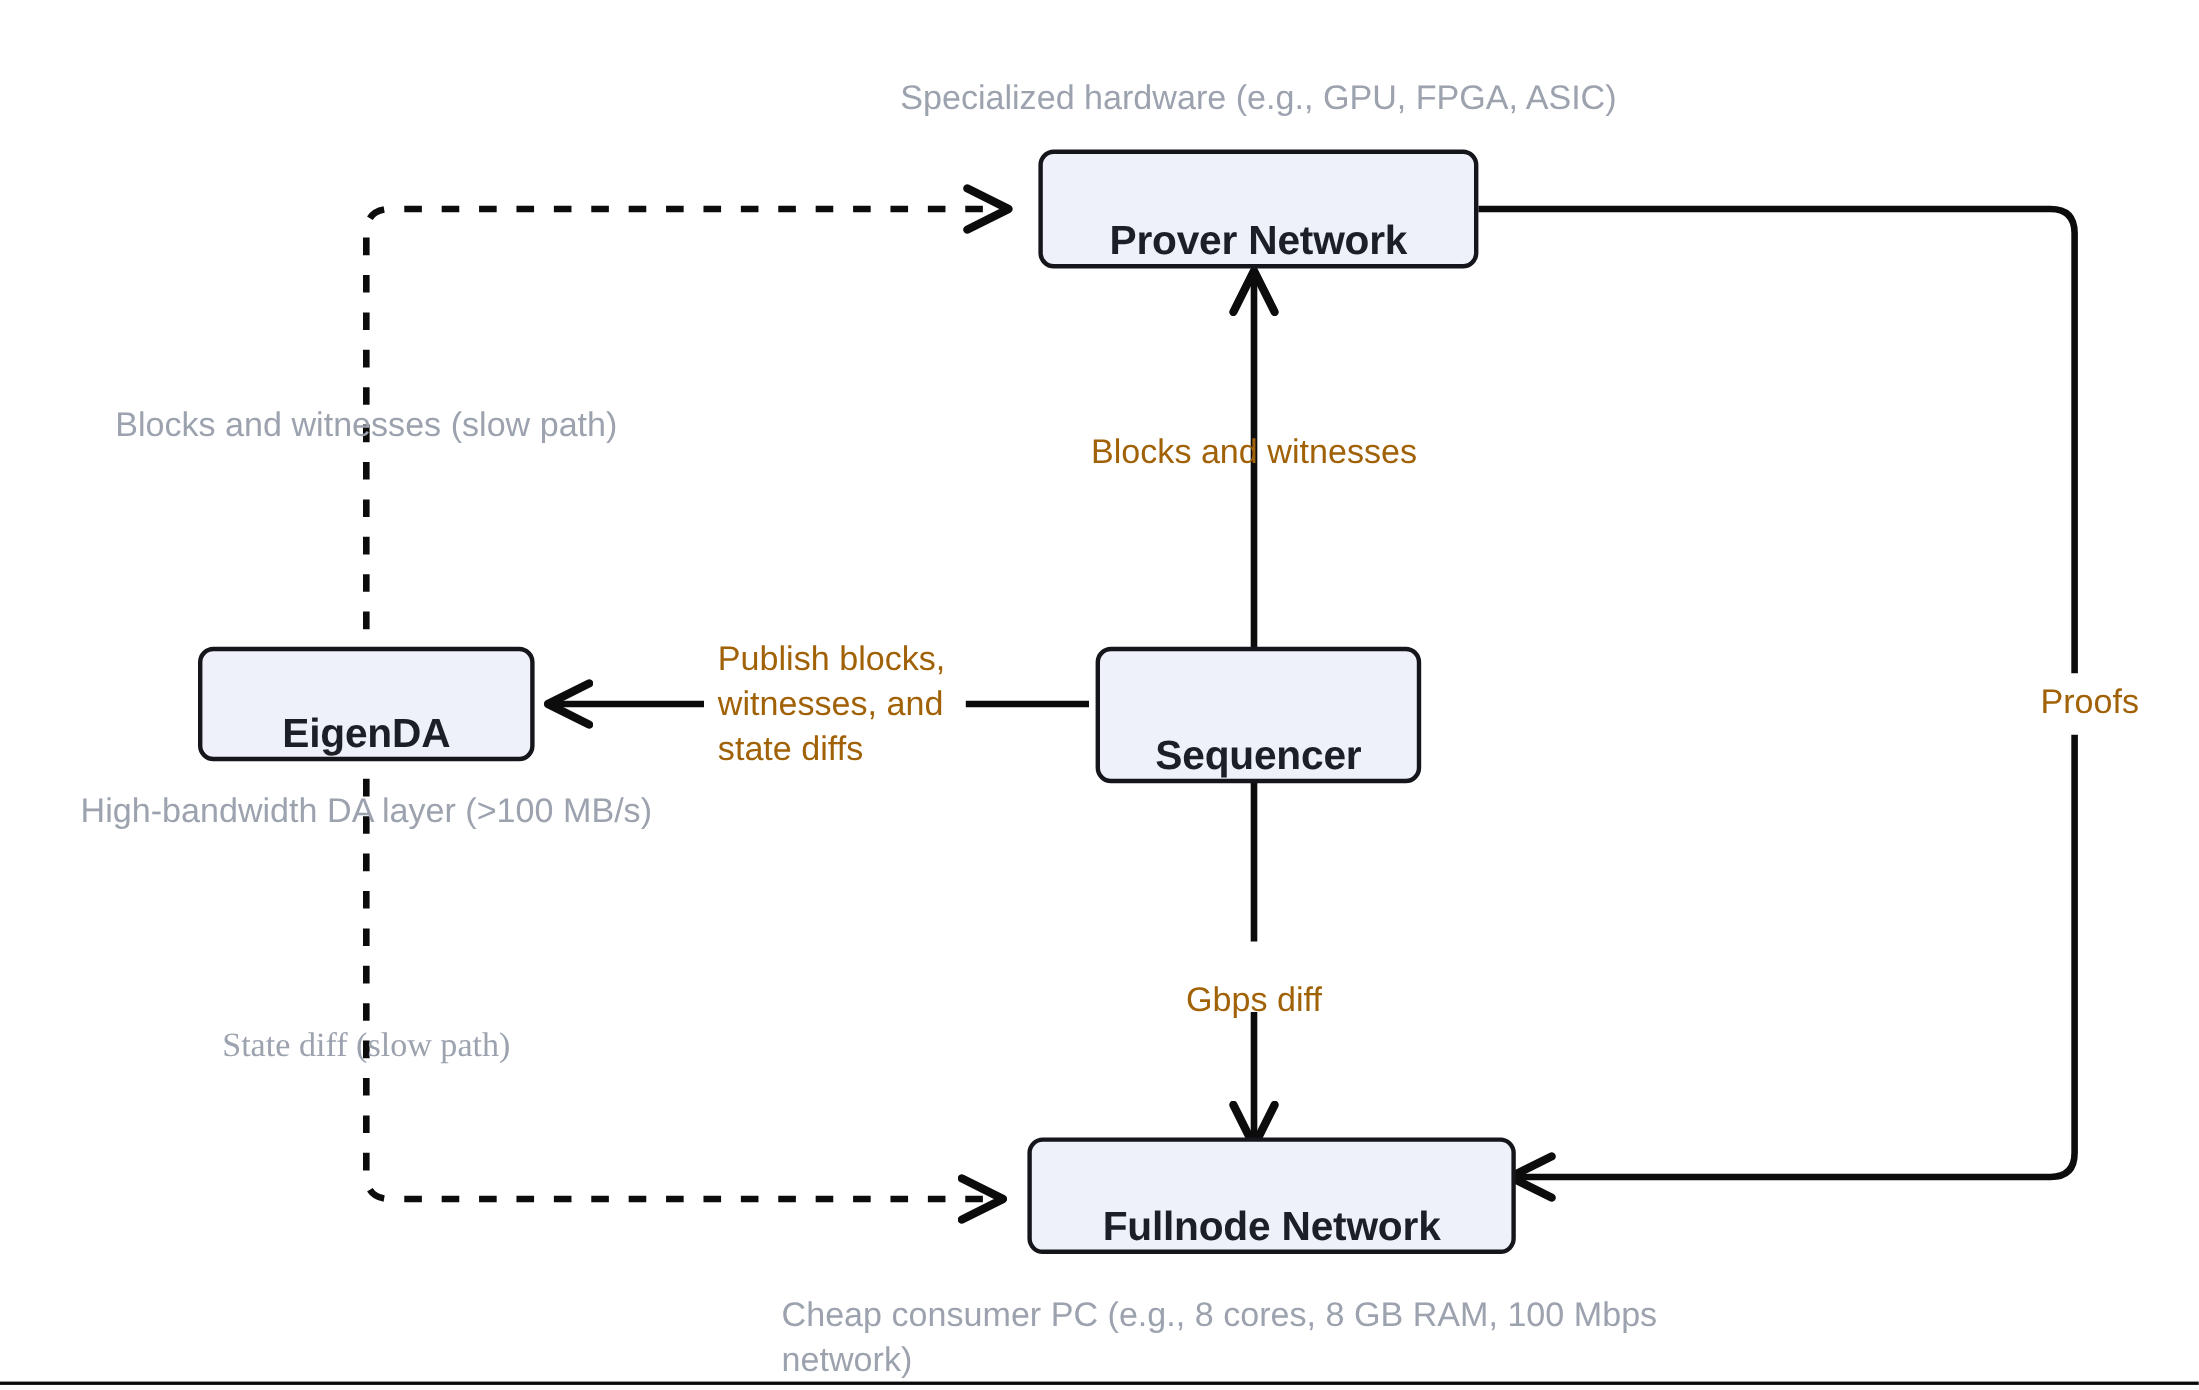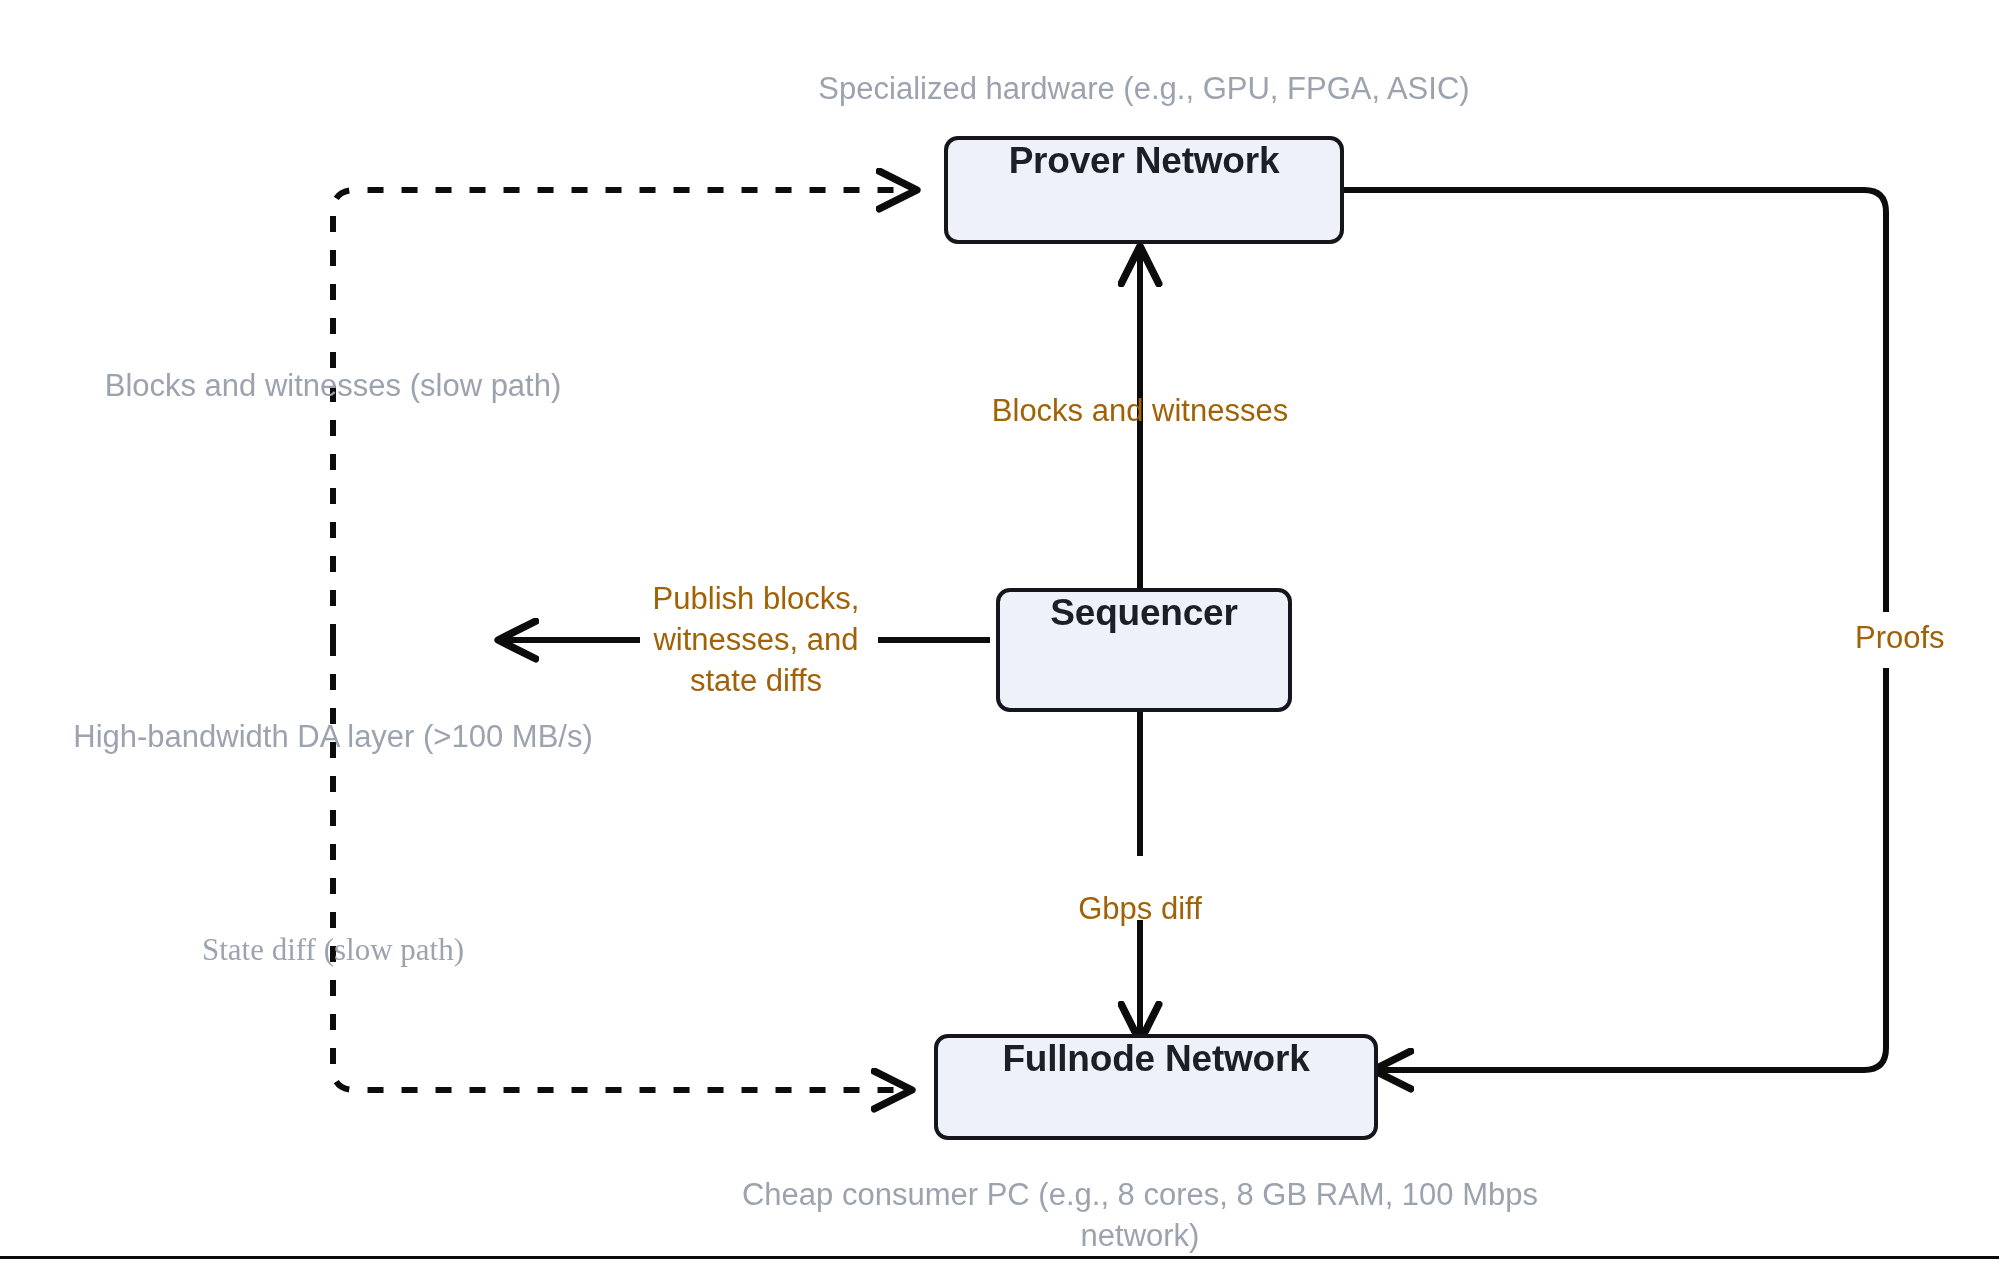--- a/index.html
+++ b/index.html
@@ -24,21 +24,21 @@
     width: 1999px;
     height: 1264px;
   }
   .node {
     position: absolute;
     box-sizing: border-box;
     background: #eef1fa;
     border: 4px solid #15161c;
     border-radius: 14px;
     display: flex;
-    align-items: flex-start;
+    align-items: flex-end;
     justify-content: center;
     font-family: "Liberation Sans", sans-serif;
     font-weight: bold;
     font-size: 37px;
     color: #1d1f26;
     letter-spacing: -0.2px;
     z-index: 5;
   }
   .lbl {
     position: absolute;
@@ -48,21 +48,20 @@
     white-space: pre-line;
     z-index: 6;
   }
   .lbl.dark {
     color: #a16207;
   }
   .lbl.gray {
     color: #9ca3af;
   }
   .lbl.center {
-    text-align: center;
     transform: translateX(-50%);
   }
   .lbl.left {
     text-align: right;
   }
   .footer-rule {
     position: absolute;
     left: 0;
     top: 1256px;
     width: 1999px;
@@ -108,20 +107,23 @@
     <g>
       <path d="M 1344,190 L 1864,190 Q 1886,190 1886,212 L 1886,612" fill="none" stroke="#0c0c0c" stroke-width="6"></path>
       <path d="M 1886,668 L 1886,1048 Q 1886,1070 1864,1070 L 1375,1070" fill="none" stroke="#0c0c0c" stroke-width="6" marker-end="url(#ah)"></path>
     </g>
   </svg>
 
   <div class="node" style="left:944px; top:136px; width:400px; height:108px;">
     <span>Prover Network</span>
   </div>
 
+  <div class="node" style="left:180px; top:588px; width:306px; height:104px;">
+    <span>EigenDA</span>
+  </div>
 
   <div class="node" style="left:996px; top:588px; width:296px; height:124px;">
     <span>Sequencer</span>
   </div>
 
   <div class="node" style="left:934px; top:1034px; width:444px; height:106px;">
     <span>Fullnode Network</span>
   </div>
 
   <div class="lbl gray center" style="left:1144px; top:68px;">Specialized hardware (e.g., GPU, FPGA, ASIC)</div>

